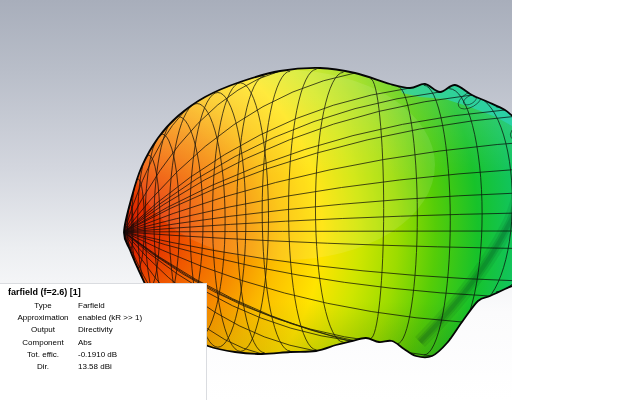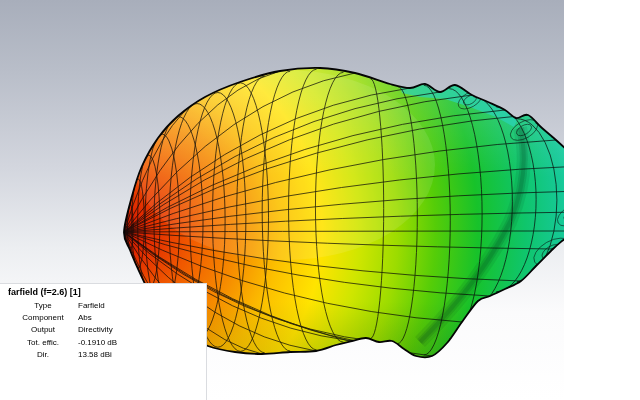--- a/index.html
+++ b/index.html
@@ -1,18 +1,18 @@
 <!DOCTYPE html>
 <html><head>
 <meta charset="utf-8">
 <style>
   html,body{margin:0;padding:0;}
   body{width:640px;height:400px;font-family:"Liberation Sans",sans-serif;}
   #viewport{
-    position:relative;width:564px;height:400px;overflow:hidden;
+    position:relative;width:512px;height:400px;overflow:hidden;
     background:linear-gradient(180deg,#a8aebb 0%,#b9bec9 18%,#d3d6de 42%,#eceef1 62%,#fbfbfc 78%,#ffffff 100%);
   }
   #pattern-svg{position:absolute;left:0;top:0;}
   
   #colorbar{
     position:absolute;left:597px;top:1px;width:40px;height:221px;
     background:#eef0f2;border:1px solid #8c929c;
     box-shadow:inset 1px 1px 0 #ffffff, inset -1px -1px 0 #c3c7cd;
     box-sizing:border-box;
   }
@@ -213,24 +213,27 @@
         <div class="cb-seg" style="background: rgb(0, 0, 240);"></div>
       </div>
   </div>
 
   <div id="infobox">
     <div class="title">farfield (f=2.6) [1]</div>
     <div class="info-row">
       <span class="lbl">Type</span><span>Farfield</span>
     </div>
     <div class="info-row">
+      <span class="lbl">Approximation</span><span>enabled (kR &gt;&gt; 1)</span>
+    </div>
+    <div class="info-row">
+      <span class="lbl">Output</span><span>Directivity</span>
+    </div>
+    <div class="info-row">
       <span class="lbl">Component</span><span>Abs</span>
-    </div>
-    <div class="info-row">
-      <span class="lbl">Output</span><span>Directivity</span>
     </div>
     <div class="info-row">
       <span class="lbl">Tot. effic.</span><span>-0.1910 dB</span>
     </div>
     <div class="info-row">
       <span class="lbl">Dir.</span><span>13.58 dBi</span>
     </div>
   </div>
 </div>
 

